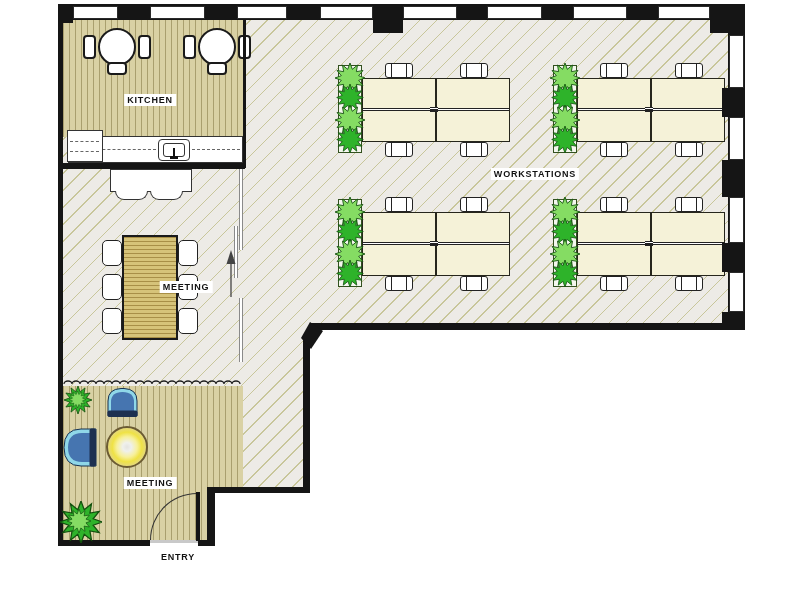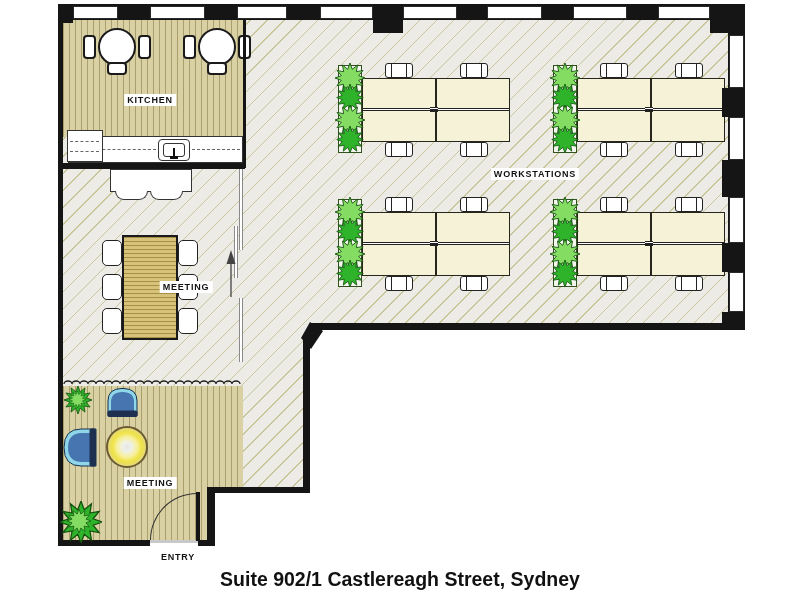--- a/index.html
+++ b/index.html
@@ -139,21 +139,20 @@
       <use href="#spiky" x="60" y="501" width="42" height="42" fill="#2eb32a"></use>
       <use href="#spiky" x="67" y="509" width="24" height="24" fill="#85dc63"></use>
     </g>
   </svg>
 
   <div class="room-label" style="left:150px;top:100px;">KITCHEN</div>
   <div class="room-label" style="left:150px;top:287px;margin-left:36px;">MEETING</div>
   <div class="room-label" style="left:150px;top:483px;">MEETING</div>
   <div class="room-label" style="left:535px;top:174px;">WORKSTATIONS</div>
   <div class="room-label" style="left:178px;top:557px;">ENTRY</div>
-  <div class="caption">Suite 902/1 Castlereagh Street, Sydney</div>
 <div class="win" style="left: 73px; top: 6px; width: 45px; height: 13px;"></div>
     <div class="win" style="left: 150px; top: 6px; width: 55px; height: 13px;"></div>
     <div class="win" style="left: 237px; top: 6px; width: 50px; height: 13px;"></div>
     <div class="win" style="left: 320px; top: 6px; width: 53px; height: 13px;"></div>
     <div class="win" style="left: 403px; top: 6px; width: 54px; height: 13px;"></div>
     <div class="win" style="left: 487px; top: 6px; width: 55px; height: 13px;"></div>
     <div class="win" style="left: 573px; top: 6px; width: 54px; height: 13px;"></div>
     <div class="win" style="left: 658px; top: 6px; width: 52px; height: 13px;"></div>
     <div class="wall" style="left: 373px; top: 4px; width: 30px; height: 29px;"></div>
     <div class="wall" style="left: 710px; top: 4px; width: 35px; height: 29px;"></div>

